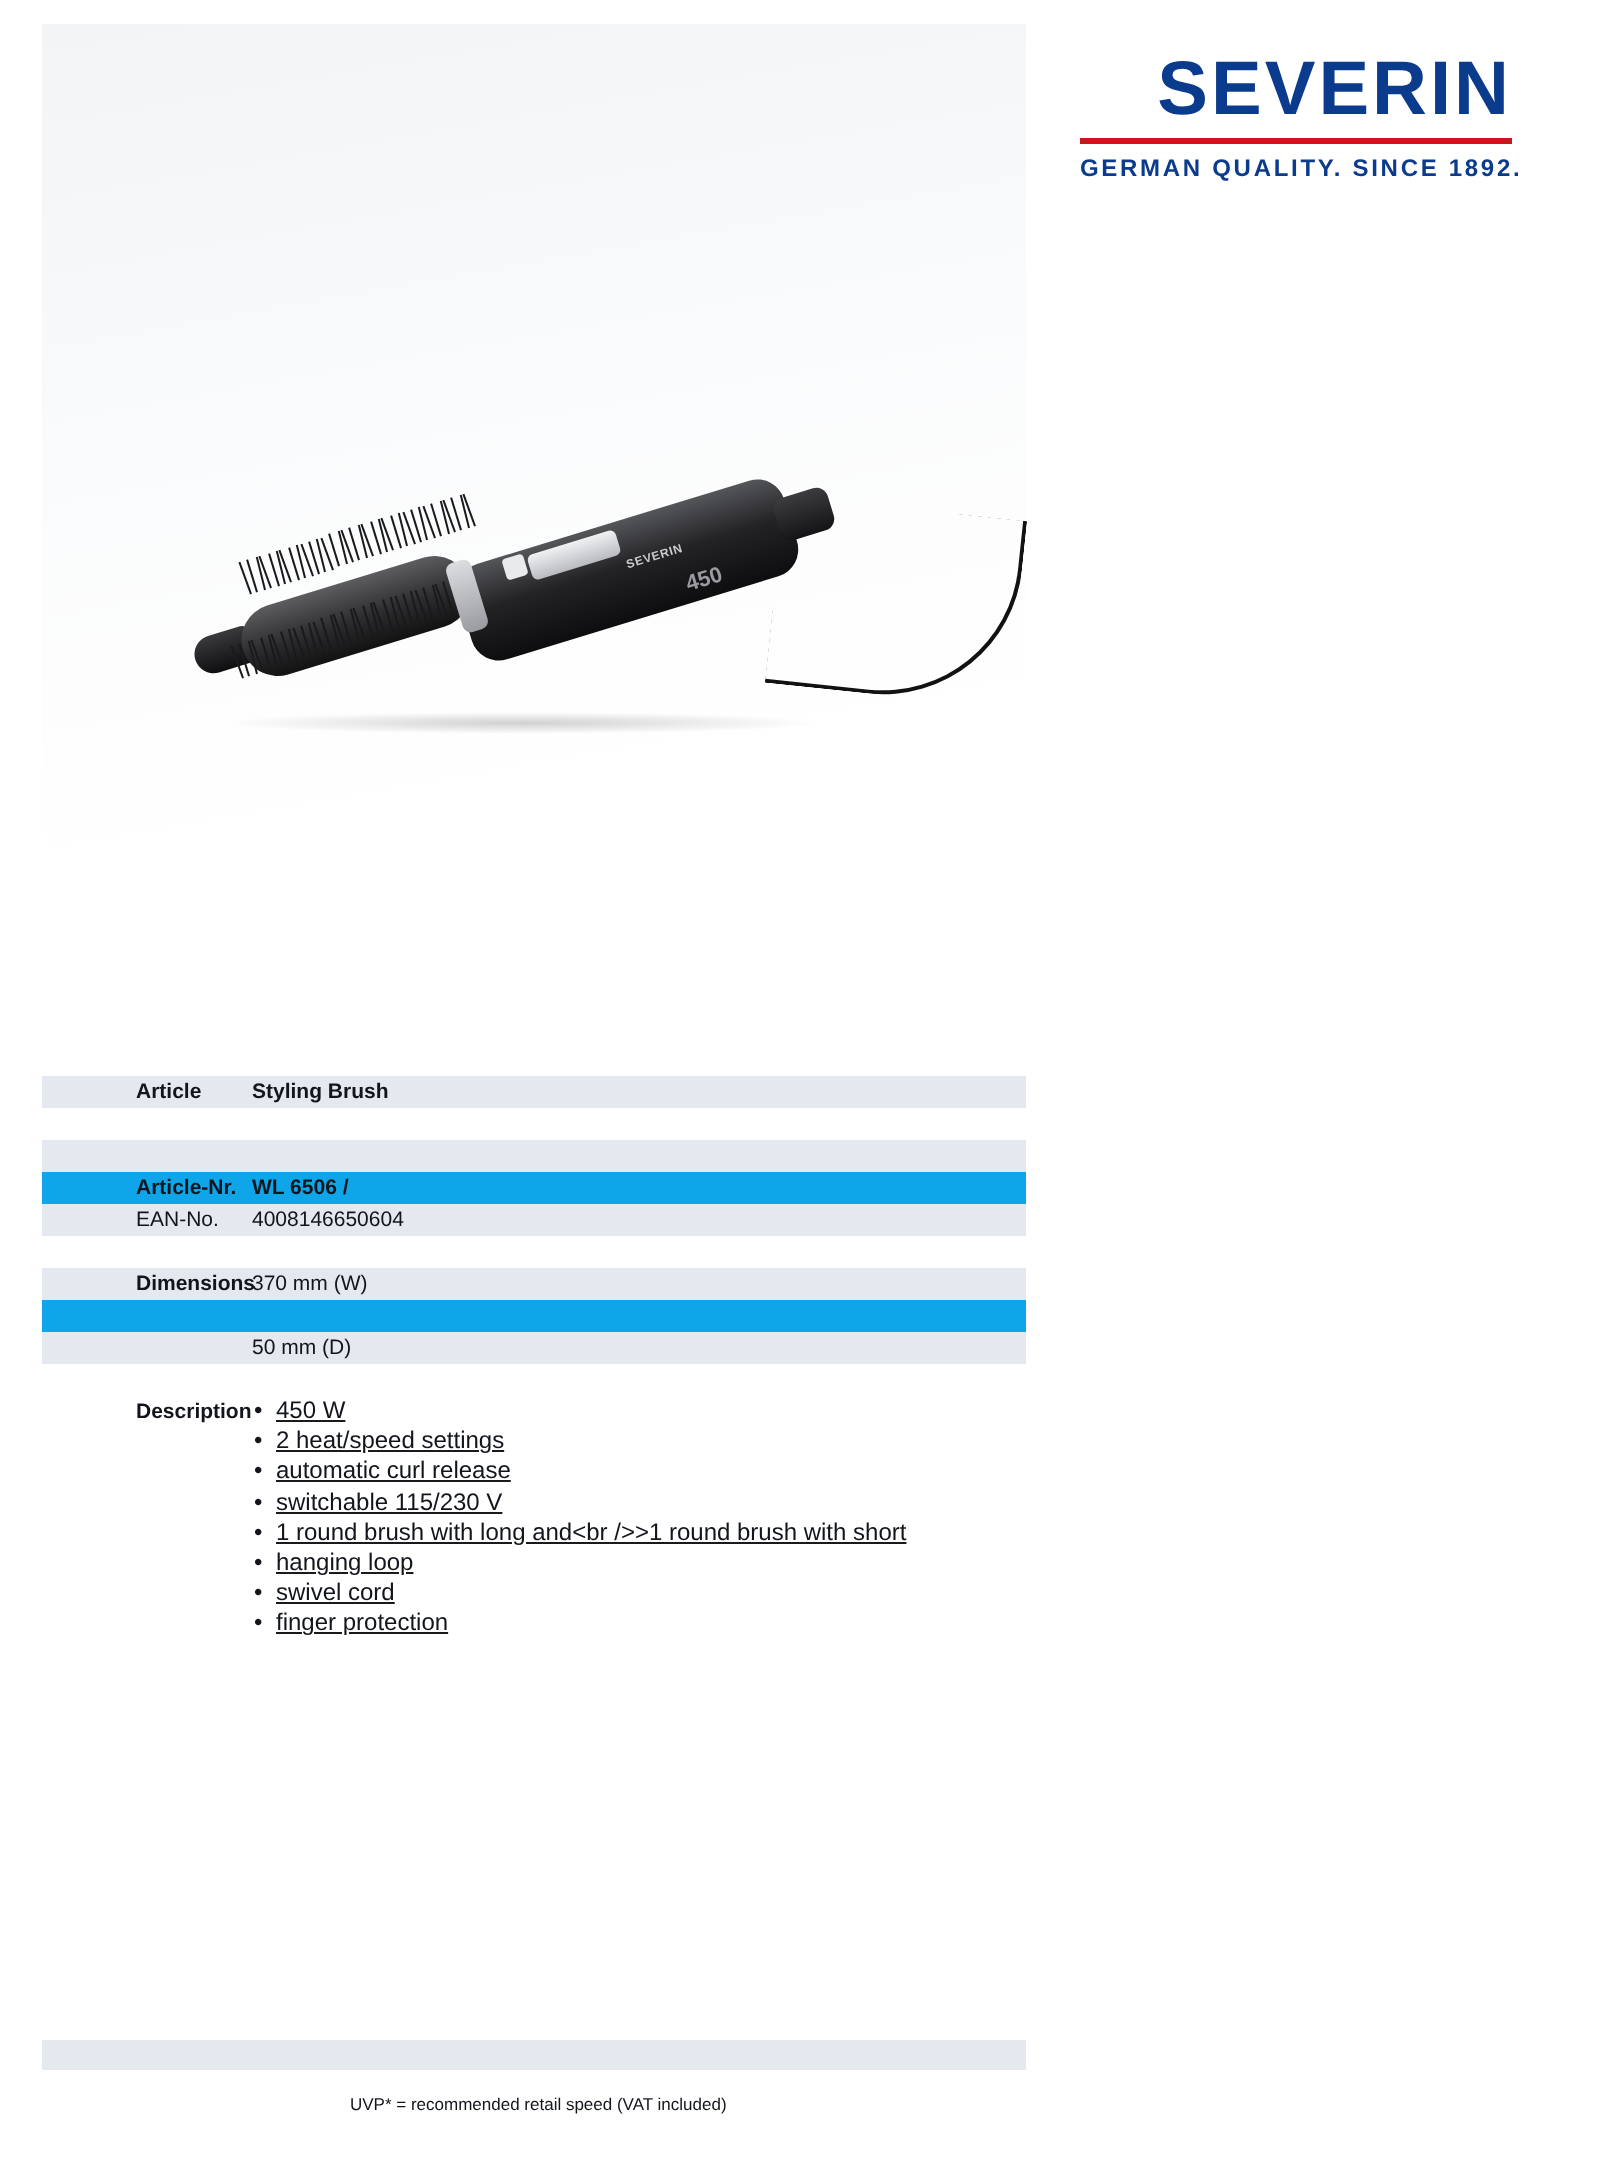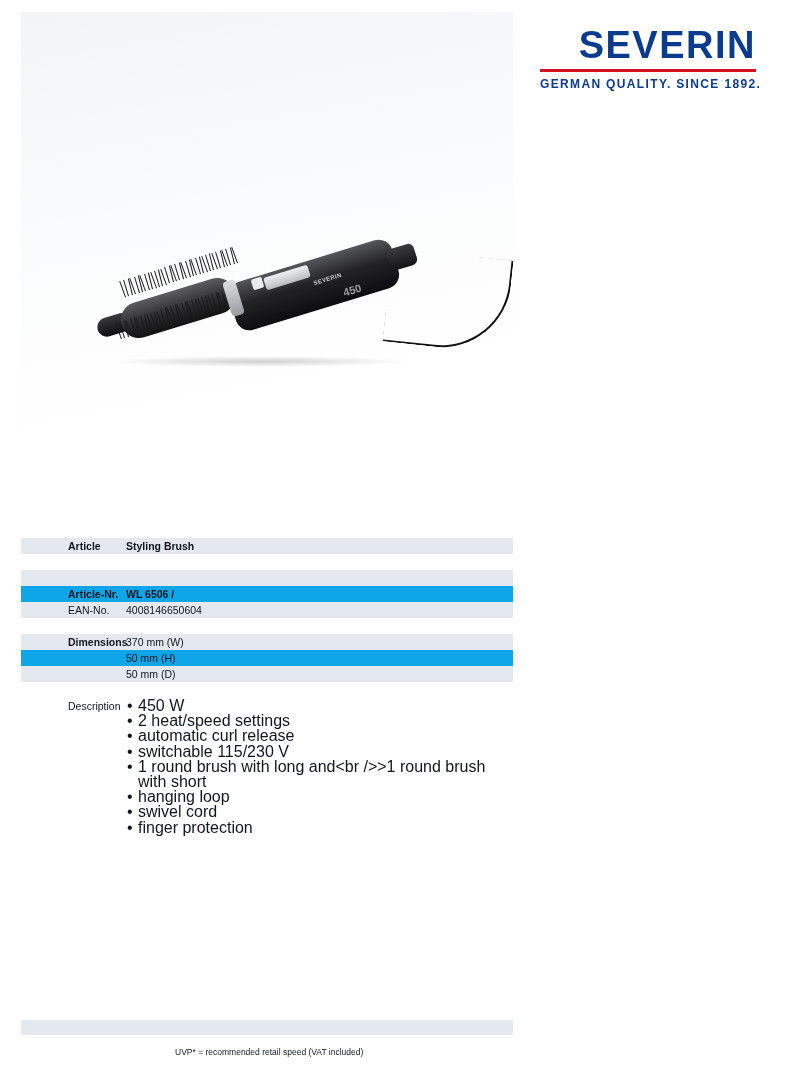--- a/index.html
+++ b/index.html
@@ -215,31 +215,32 @@
   .spacer-white { height: 16px; background: #ffffff; }
 
   .desc-row {
     display: flex;
     background: #ffffff;
   }
   .desc-label {
     width: 105px;
     padding-left: 47px;
     box-sizing: border-box;
-    font-weight: normal;
+    font-weight: bold;
     font-size: 10.5px;
     line-height: 16px;
     color: #12161c;
   }
   .desc-list {
     flex: 1;
     margin: 0;
     padding: 0;
     list-style: none;
-    font-size: 16px;
+    font-size: 12px;
+    text-decoration: underline;
   }
   .desc-list li {
     position: relative;
     padding-left: 12px;
     line-height: 15.2px;
     color: #12161c;
   }
   .desc-list li::before {
     content: "•";
     position: absolute;
@@ -405,21 +406,20 @@
 
     <div class="spacer-white"></div>
 
     <div class="row band">
       <div class="cell-label">Dimensions</div>
       <div class="cell-value">370 mm (W)</div>
     </div>
 
     <div class="row white">
       <div class="cell-label"></div>
-      <div class="cell-value">50 mm (H)</div>
     </div>
 
     <div class="row band">
       <div class="cell-label"></div>
       <div class="cell-value">50 mm (D)</div>
     </div>
 
     <div class="spacer-white"></div>
 
     <div class="desc-row">

